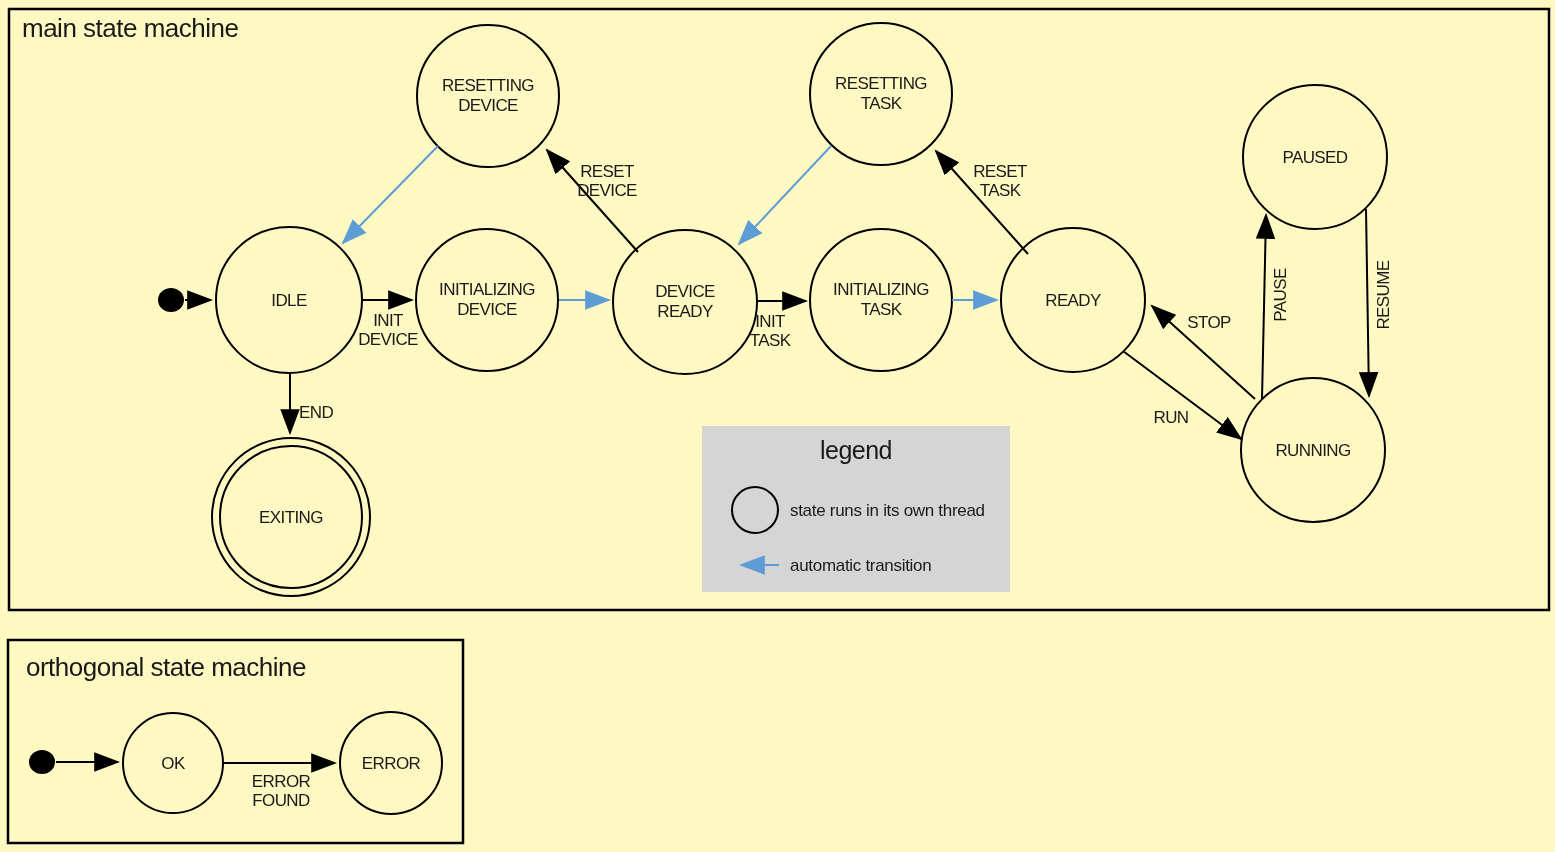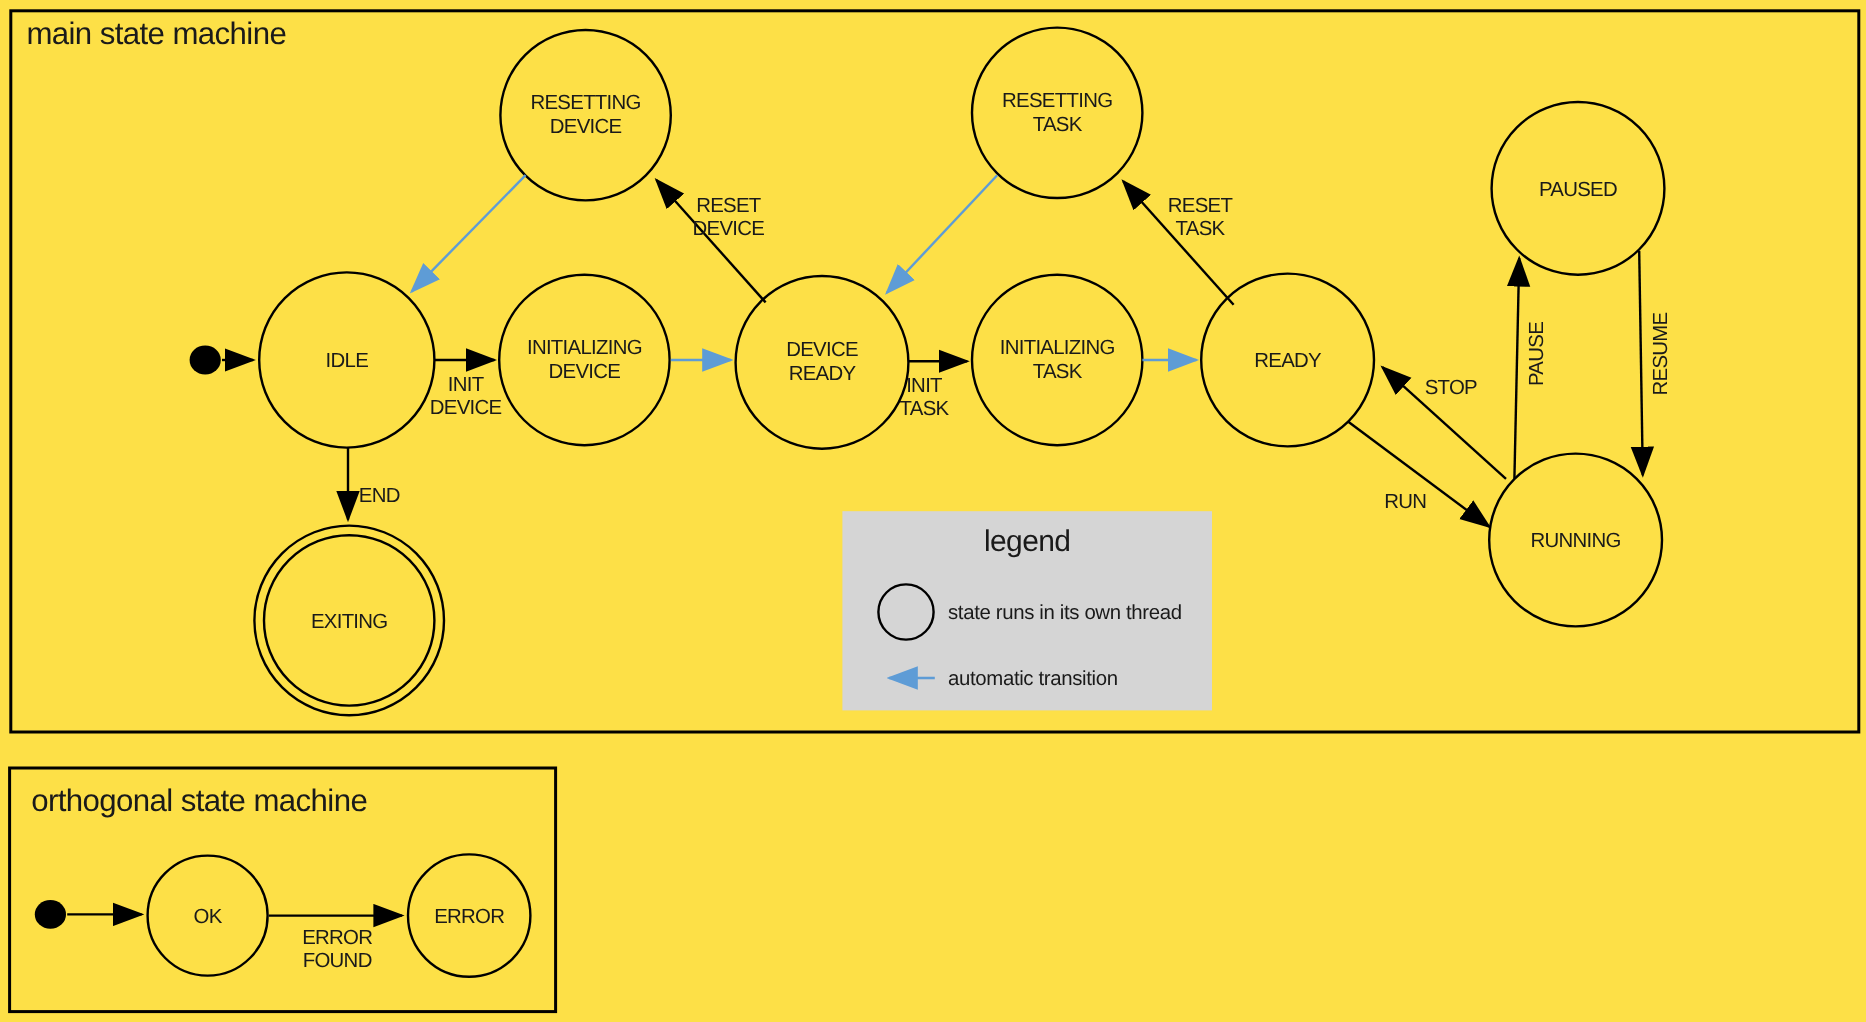--- a/index.html
+++ b/index.html
@@ -1,17 +1,17 @@
 <!DOCTYPE html>
 <html><head>
 <meta charset="utf-8">
 <style>
   html,body { margin:0; padding:0; background:#ffffff; }
   .canvas {
-    position:relative; width:1555px; height:852px; background:#fde047;
+    position:relative; width:1555px; height:852px; background:#fef9c3;
     font-family:"Liberation Sans", sans-serif;
   }
   svg { position:absolute; left:0; top:0; }
   text { fill:#1a1a1a; }
   .frame-title { font-size:26px; letter-spacing:-0.5px; }
   .legend-title { font-size:25px; letter-spacing:-0.5px; }
   .state-label { font-size:17px; letter-spacing:-0.6px; text-anchor:middle; }
   .edge-label  { font-size:17px; letter-spacing:-0.6px; text-anchor:middle; }
   .edge-label-left { font-size:17px; letter-spacing:-0.6px; text-anchor:start; }
   .legend-item { font-size:17px; letter-spacing:-0.3px; }

